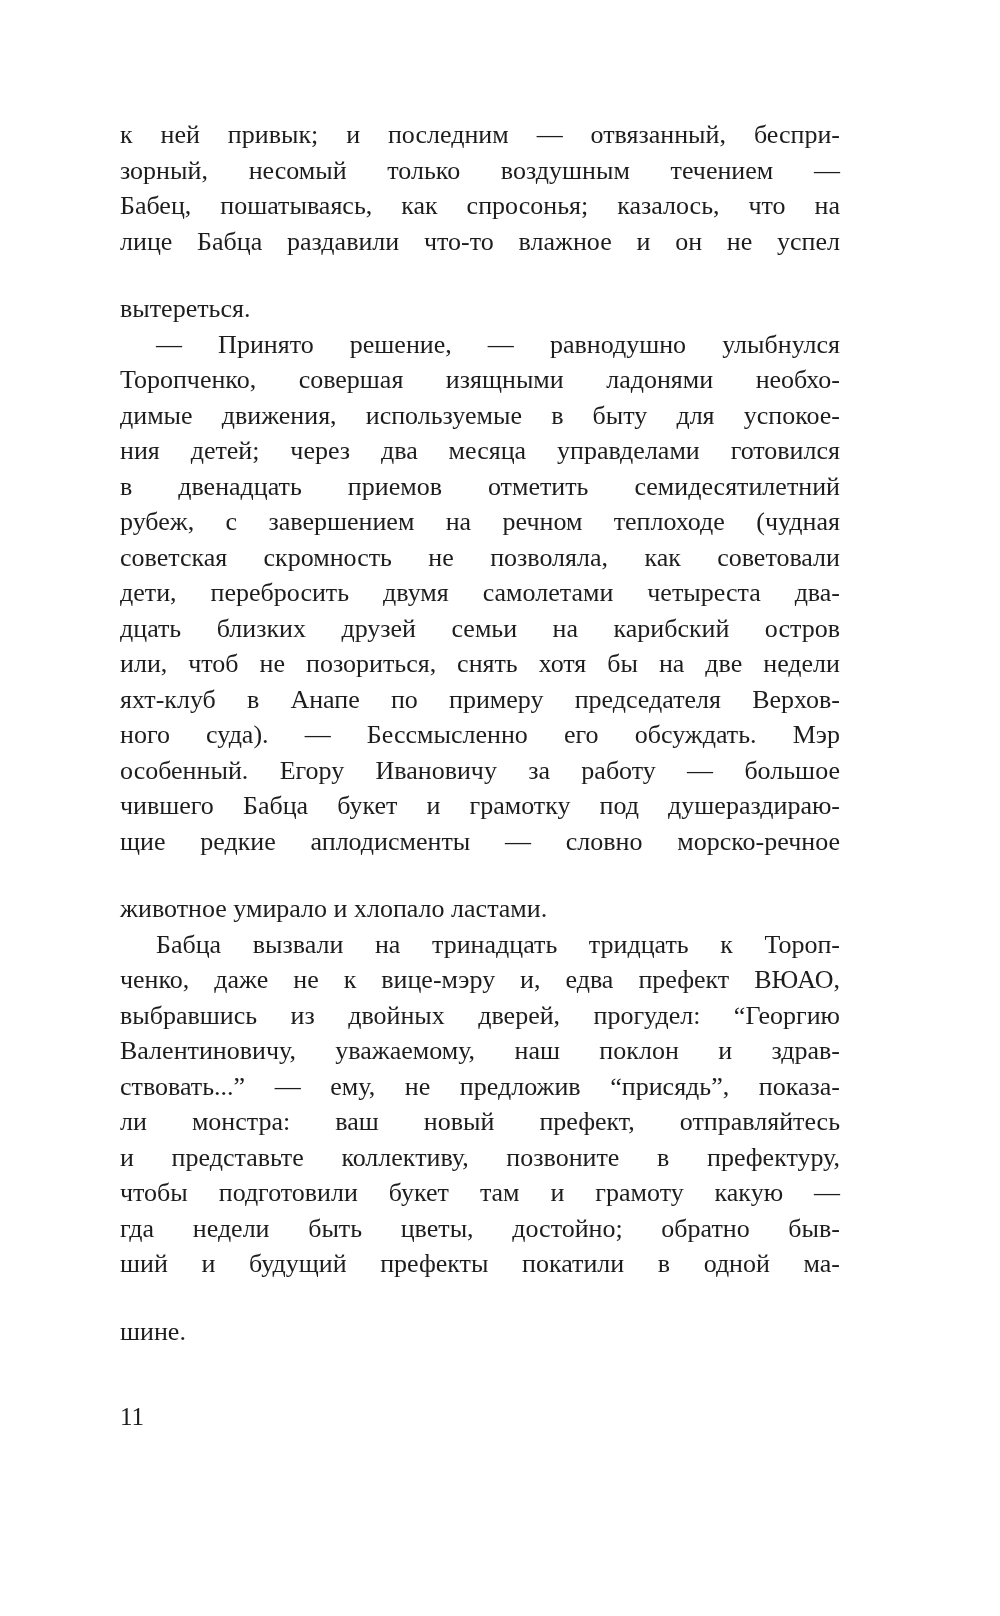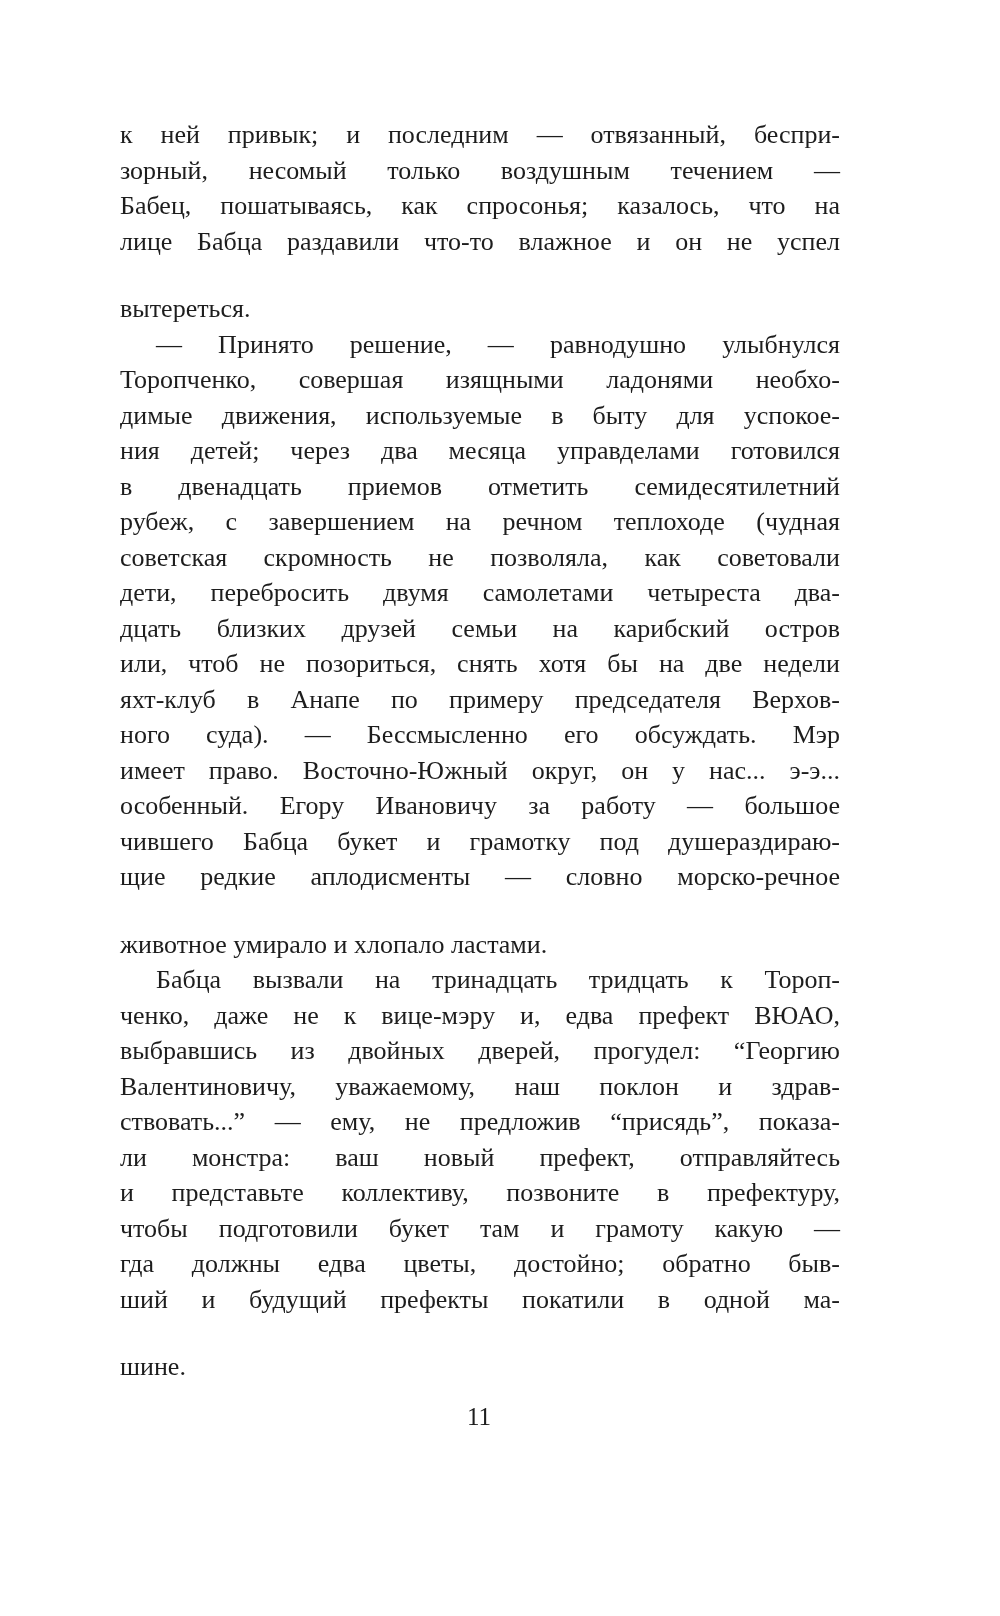--- a/index.html
+++ b/index.html
@@ -36,21 +36,21 @@
   .line.para-last {
     text-align-last: left;
     margin-top: 32px;
     -moz-text-align-last: left;
   }
   .folio {
     position: absolute;
     left: 120px;
     top: 1403px;
     width: 718px;
-    text-align: center;
+    text-align: left;
     font-size: 25px;
     color: #1d1d1d;
   }
 </style>
 </head>
 <body>
 
 <div class="page">
   <div class="text-block" id="text-block">
       <div class="line">к ней привык; и последним — отвязанный, беспри-</div>
@@ -63,31 +63,30 @@
       <div class="line">димые движения, используемые в быту для успокое-</div>
       <div class="line">ния детей; через два месяца управделами готовился</div>
       <div class="line">в двенадцать приемов отметить семидесятилетний</div>
       <div class="line">рубеж, с завершением на речном теплоходе (чудная</div>
       <div class="line">советская скромность не позволяла, как советовали</div>
       <div class="line">дети, перебросить двумя самолетами четыреста два-</div>
       <div class="line">дцать близких друзей семьи на карибский остров</div>
       <div class="line">или, чтоб не позориться, снять хотя бы на две недели</div>
       <div class="line">яхт-клуб в Анапе по примеру председателя Верхов-</div>
       <div class="line">ного суда). — Бессмысленно его обсуждать. Мэр</div>
-      <div class="line">имеет право. Восточно-Южный округ, он у нас... э-э...</div>
       <div class="line">особенный. Егору Ивановичу за работу — большое</div>
       <div class="line">чившего Бабца букет и грамотку под душераздираю-</div>
       <div class="line">щие редкие аплодисменты — словно морско-речное</div>
       <div class="line para-last">животное умирало и хлопало ластами.</div>
       <div class="line indent">Бабца вызвали на тринадцать тридцать к Тороп-</div>
       <div class="line">ченко, даже не к вице-мэру и, едва префект ВЮАО,</div>
       <div class="line">выбравшись из двойных дверей, прогудел: “Георгию</div>
       <div class="line">Валентиновичу, уважаемому, наш поклон и здрав-</div>
       <div class="line">ствовать...” — ему, не предложив “присядь”, показа-</div>
       <div class="line">ли монстра: ваш новый префект, отправляйтесь</div>
       <div class="line">и представьте коллективу, позвоните в префектуру,</div>
       <div class="line">чтобы подготовили букет там и грамоту какую —</div>
-      <div class="line">гда должны едва цветы, достойно; обратно быв-</div>
+      <div class="line">гда недели быть цветы, достойно; обратно быв-</div>
       <div class="line">ший и будущий префекты покатили в одной ма-</div>
       <div class="line para-last">шине.</div>
     </div>
   <div class="folio">11</div>
 </div>
 
 </body></html>

